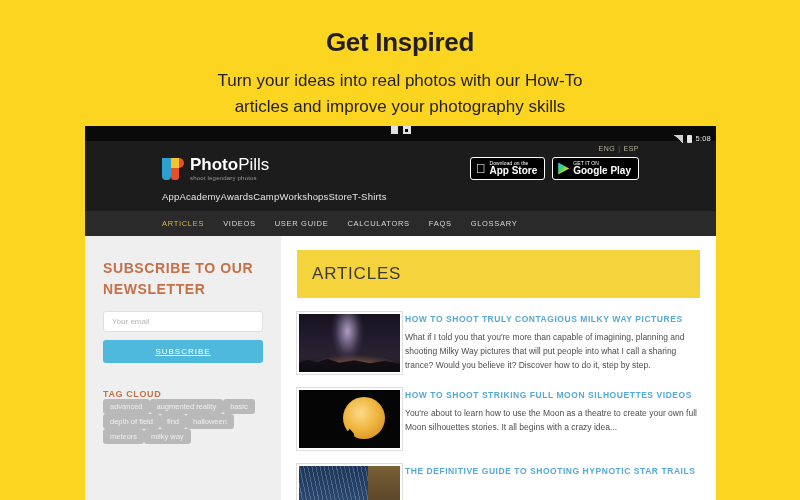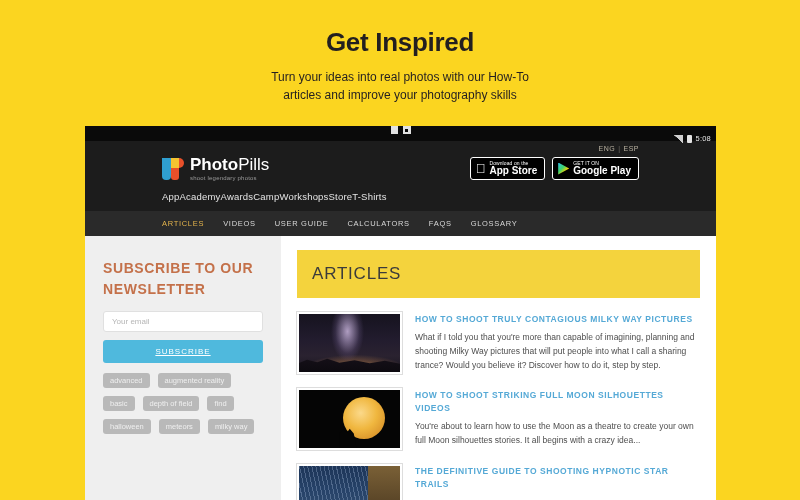--- a/index.html
+++ b/index.html
@@ -14,21 +14,21 @@
   .promo {
     position: absolute; top: 0; left: 0; width: 800px; height: 126px;
     display: flex; flex-direction: column; align-items: center;
     justify-content: flex-start; padding-top: 28px;
   }
   .promo-title {
     font-size: 26px; font-weight: bold; color: #231f20;
     letter-spacing: -0.3px; line-height: 1.1;
   }
   .promo-sub {
-    margin-top: 11px; font-size: 12px; color: #231f20;
+    margin-top: 11px; font-size: 17px; color: #231f20;
     text-align: center; line-height: 1.55; max-width: 560px;
   }
 
   
   .device {
     position: absolute; left: 85px; top: 126px;
     width: 631px; height: 374px;
     background: #ffffff; overflow: hidden;
   }
 
@@ -144,21 +144,21 @@
     margin-top: 8px; width: 100%; height: 23px; background: #4fb9dd;
     border-radius: 3px; display: flex; align-items: center;
     justify-content: center; color: #ffffff; font-size: 8px;
     letter-spacing: 1px; cursor: pointer; text-decoration: underline;
   }
   .tagcloud-title {
     margin-top: 26px; font-size: 9px; font-weight: bold;
     color: #c4714a; letter-spacing: .6px;
   }
   .tags {
-    margin-top: 10px; display: flex; flex-wrap: wrap; gap: 8px;
+    display: flex; flex-wrap: wrap; gap: 0;
   }
   .tag {
     background: #b9b9b9; color: #efefef; font-size: 7.5px;
     padding: 3px 7px; border-radius: 3px; cursor: pointer;
     white-space: nowrap;
   }
 
   .content { flex: 1; background: #ffffff; padding: 14px 16px 0 16px; }
   .articles-banner {
     background: #f4d githubNONE;
@@ -166,21 +166,21 @@
   .articles-banner {
     background: #f4d33d; height: 48px; display: flex; align-items: center;
     padding-left: 15px;
   }
   .articles-banner h1 {
     font-size: 17px; font-weight: normal; color: #3b3b3b; letter-spacing: .8px;
   }
 
   .article-list { padding: 14px 0 0 0; }
   .article {
-    display: flex; gap: 13px; margin-bottom: 14px;
+    display: flex; gap: 3px; margin-bottom: 14px;
   }
   .thumb {
     width: 105px; height: 62px; flex: none; border: 2px solid #fff;
     box-shadow: 0 0 0 1px #ddd; overflow: hidden; position: relative;
     cursor: pointer;
   }
   .thumb-milky {
     background:
       radial-gradient(ellipse 22px 40px at 48% 30%, rgba(200,180,220,.85) 0%, rgba(120,100,150,.25) 55%, transparent 75%),
       radial-gradient(ellipse 70px 18px at 55% 92%, rgba(255,170,90,.55) 0%, transparent 70%),
@@ -315,20 +315,21 @@
 
   <div class="page-body">
 
     <div class="sidebar">
       <div class="side-title">SUBSCRIBE TO OUR NEWSLETTER</div>
       <div class="email-input">
         <span>Your email</span>
       </div>
       <div class="subscribe-btn">SUBSCRIBE</div>
 
+      <div class="tagcloud-title">TAG CLOUD</div>
       <div class="tags">
         <span class="tag">advanced</span>
         <span class="tag">augmented reality</span>
         <span class="tag">basic</span>
         <span class="tag">depth of field</span>
         <span class="tag">find</span>
         <span class="tag">halloween</span>
         <span class="tag">meteors</span>
         <span class="tag">milky way</span>
       </div>

